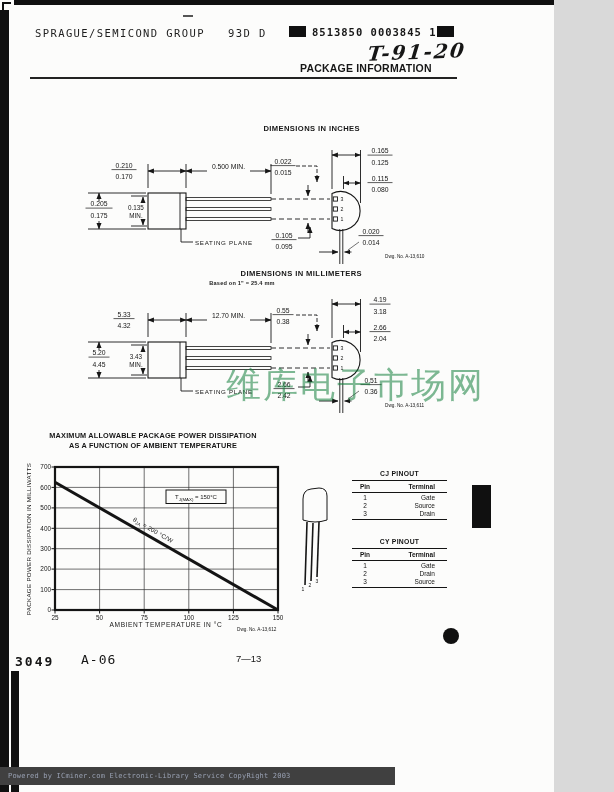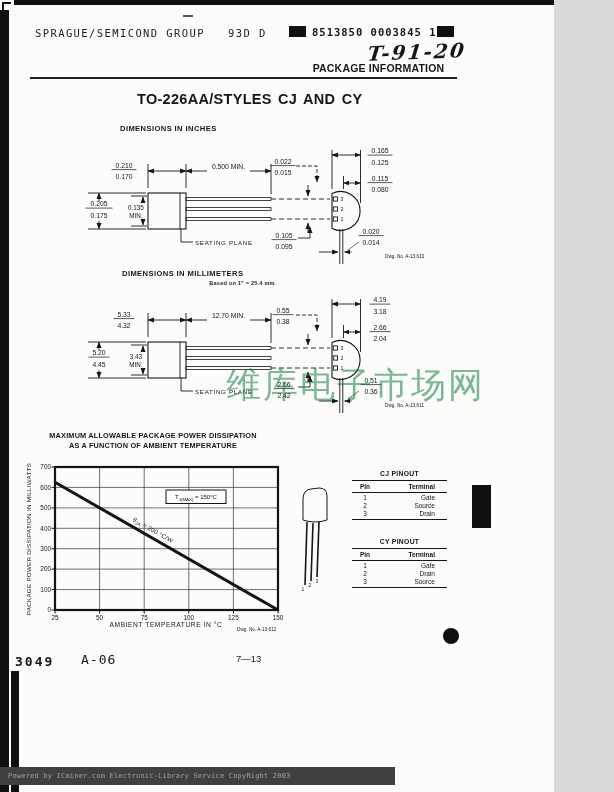--- a/index.html
+++ b/index.html
@@ -7,21 +7,21 @@
         font-family:"Liberation Sans",sans-serif;color:#161616;}
   .abs{position:absolute;}
   .mono{font-family:"DejaVu Sans Mono",monospace;}
   svg{position:absolute;overflow:visible;}
   svg text{font-family:"Liberation Sans",sans-serif;fill:#161616;}
   .blk{background:#101010;}
   .hdr-co{font-size:10.5px;letter-spacing:1.4px;color:#1d1d1d;}
   .hdr-num{font-size:10.5px;letter-spacing:1px;font-weight:600;}
   .handwrite{font-family:"DejaVu Serif",serif;font-style:italic;font-size:20px;
              letter-spacing:2px;transform:skewX(-8deg) rotate(-2deg);font-weight:600;}
-  .pkg-head{font-weight:700;font-size:7.6px;letter-spacing:.4px;text-align:left;}
+  .pkg-head{font-weight:700;font-size:7.6px;letter-spacing:.4px;text-align:right;}
   .pkg-sub{font-weight:700;font-size:5.6px;letter-spacing:.2px;text-align:center;color:#222;}
   .chart-title{font-weight:700;font-size:7.3px;letter-spacing:.2px;text-align:center;}
   .pintable{font-size:6.5px;line-height:7px;color:#141414;}
   .pt-title{text-align:center;font-weight:700;font-size:6.8px;margin-bottom:2.5px;letter-spacing:.3px;}
   .pt-head{display:flex;border-top:1.1px solid #141414;border-bottom:1.1px solid #141414;
            padding:2px 0;font-weight:700;}
   .pt-body{border-bottom:1.1px solid #141414;padding:1.5px 0 2px 0;}
   .pt-row{display:flex;padding:.4px 0;}
   .pt-pin{width:26px;text-align:center;}
   .pt-term{flex:1;text-align:right;padding-right:12px;}
@@ -41,24 +41,23 @@
   <div class="abs blk" style="left:2px;top:2px;width:2px;height:8px"></div>
   <div class="abs" style="left:183px;top:15px;width:10px;height:2px;background:#555"></div>
   <div class="abs blk" style="left:11px;top:671px;width:8px;height:121px"></div>
 
   <div class="abs mono hdr-co" style="left:35px;top:27px">SPRAGUE/SEMICOND GROUP</div>
   <div class="abs mono hdr-co" style="left:228px;top:27px">93D D</div>
   <div class="abs blk" style="left:289px;top:26px;width:17px;height:11px"></div>
   <div class="abs mono hdr-num" style="left:312px;top:26px">8513850 0003845 1</div>
   <div class="abs blk" style="left:437px;top:26px;width:17px;height:11px"></div>
   <div class="abs handwrite" style="left:368px;top:40px">T-91-20</div>
-  <div class="abs" style="left:300px;top:62px;width:157px;text-align:center;font-weight:700;font-size:10.5px;letter-spacing:.2px">PACKAGE INFORMATION</div>
+  <div class="abs" style="left:300px;top:62px;width:157px;text-align:left;font-weight:700;font-size:10.5px;letter-spacing:.2px">PACKAGE INFORMATION</div>
   <div class="abs" style="left:30px;top:77px;width:427px;height:1.6px;background:#222"></div>
 
-  <div class="abs" style="left:137px;top:91px;font-weight:700;font-size:14.5px;letter-spacing:.3px;word-spacing:2px">TO-226AA/STYLES CJ AND CY</div>
 
   <div class="abs pkg-head" style="left:120px;top:124px;width:240px">DIMENSIONS IN INCHES</div>
 
   <svg width="0" height="0">
     <defs>
       <marker id="ar" viewBox="0 0 8 8" refX="7.5" refY="4" markerWidth="7" markerHeight="7" orient="auto-start-reverse">
         <path d="M0,0.8 L8,4 L0,7.2 z" fill="#161616"></path>
       </marker>
     </defs>
   </svg>

